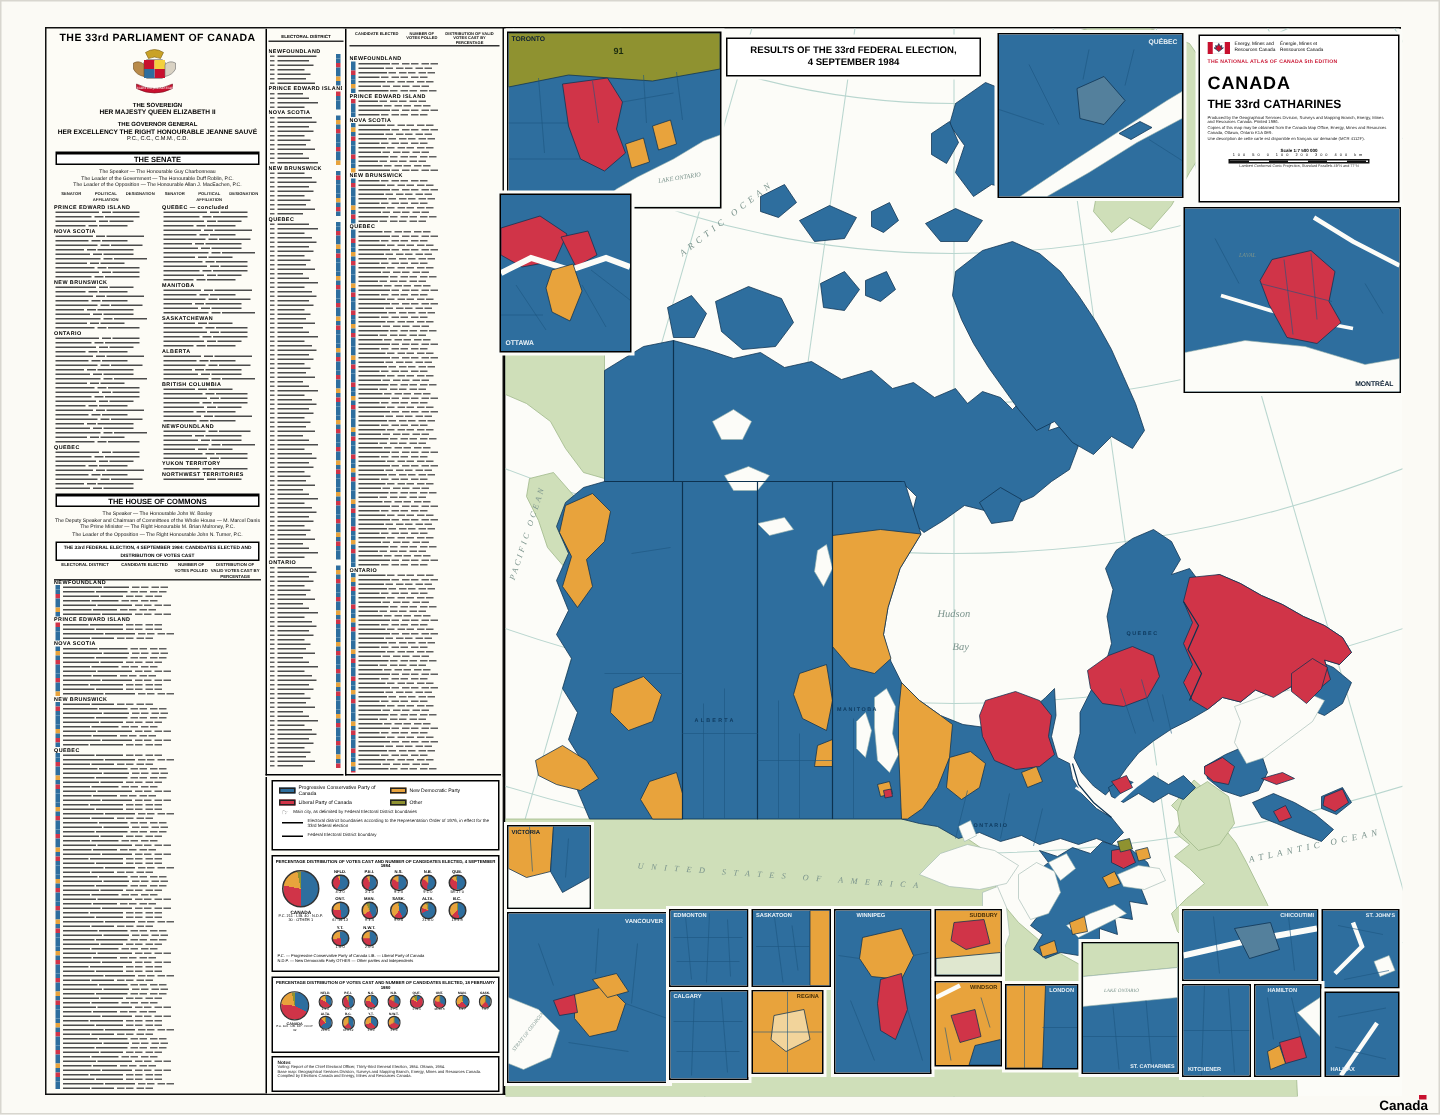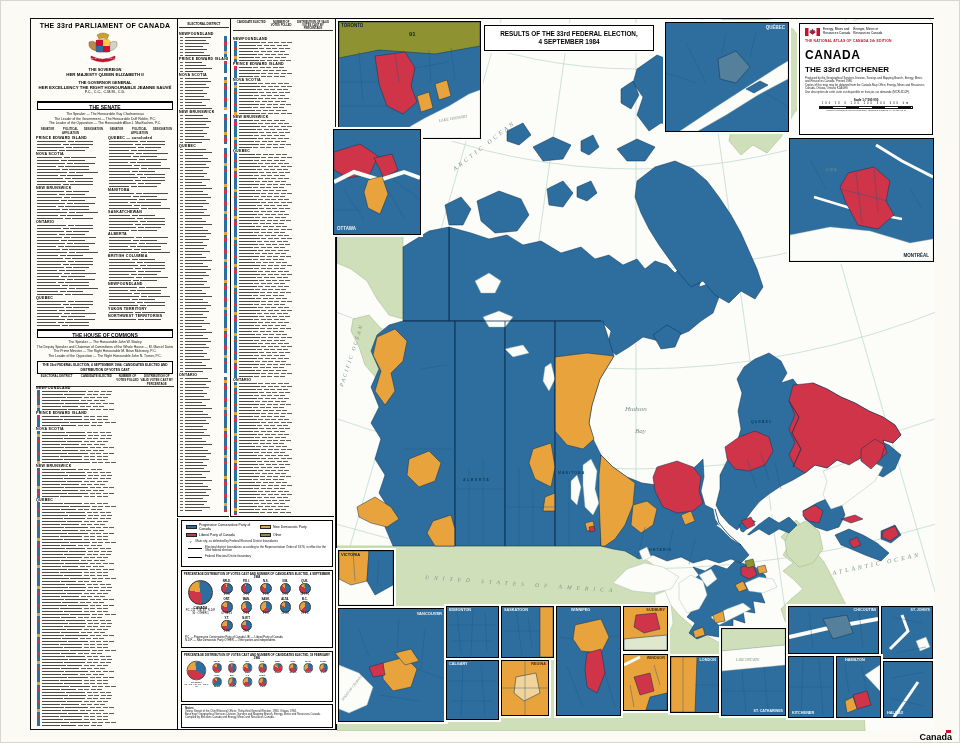--- a/index.html
+++ b/index.html
@@ -4164,21 +4164,21 @@
           <rect width="15" height="8" fill="#fff" stroke="#bbb" stroke-width=".3"></rect>
           <rect width="3.5" height="8" fill="#c8102e"></rect>
             <rect x="11.5" width="3.5" height="8" fill="#c8102e"></rect>
           <polygon fill="#c8102e" points="7.5,1 8.4,2.8 9.6,2.4 9.2,4 10.6,3.9 7.5,6.4 4.4,3.9 5.8,4 5.4,2.4 6.6,2.8"></polygon>
         </svg>
         <div class="t"><span>Energy, Mines and</span><br><span>Resources Canada</span></div>
         <div class="t"><span>Énergie, Mines et</span><br><span>Ressources Canada</span></div>
       </div>
       <div class="atlasline">THE NATIONAL ATLAS OF CANADA 5th EDITION</div>
       <div class="ib-title">CANADA</div>
-      <div class="ib-sub">THE 33rd KITCHENER</div>
+      <div class="ib-sub">THE 33rd CATHARINES</div>
       <div class="ib-para">
           <div>Produced by the Geographical Services Division, Surveys and Mapping Branch, Energy, Mines and Resources Canada. Printed 1986.</div>
           <div>Copies of this map may be obtained from the Canada Map Office, Energy, Mines and Resources Canada, Ottawa, Ontario K1A 0E9.</div>
           <div>Une description de cette carte est disponible en français sur demande (MCR 4112F).</div>
         </div>
       <div class="scale">
         <div class="sl">Scale 1:7 500 000</div>
         <div class="sn">100  50  0  100  200  300  400 km</div>
         <div class="scalebar"></div>
         <div class="sp">Lambert Conformal Conic Projection, Standard Parallels 49°N and 77°N</div>

